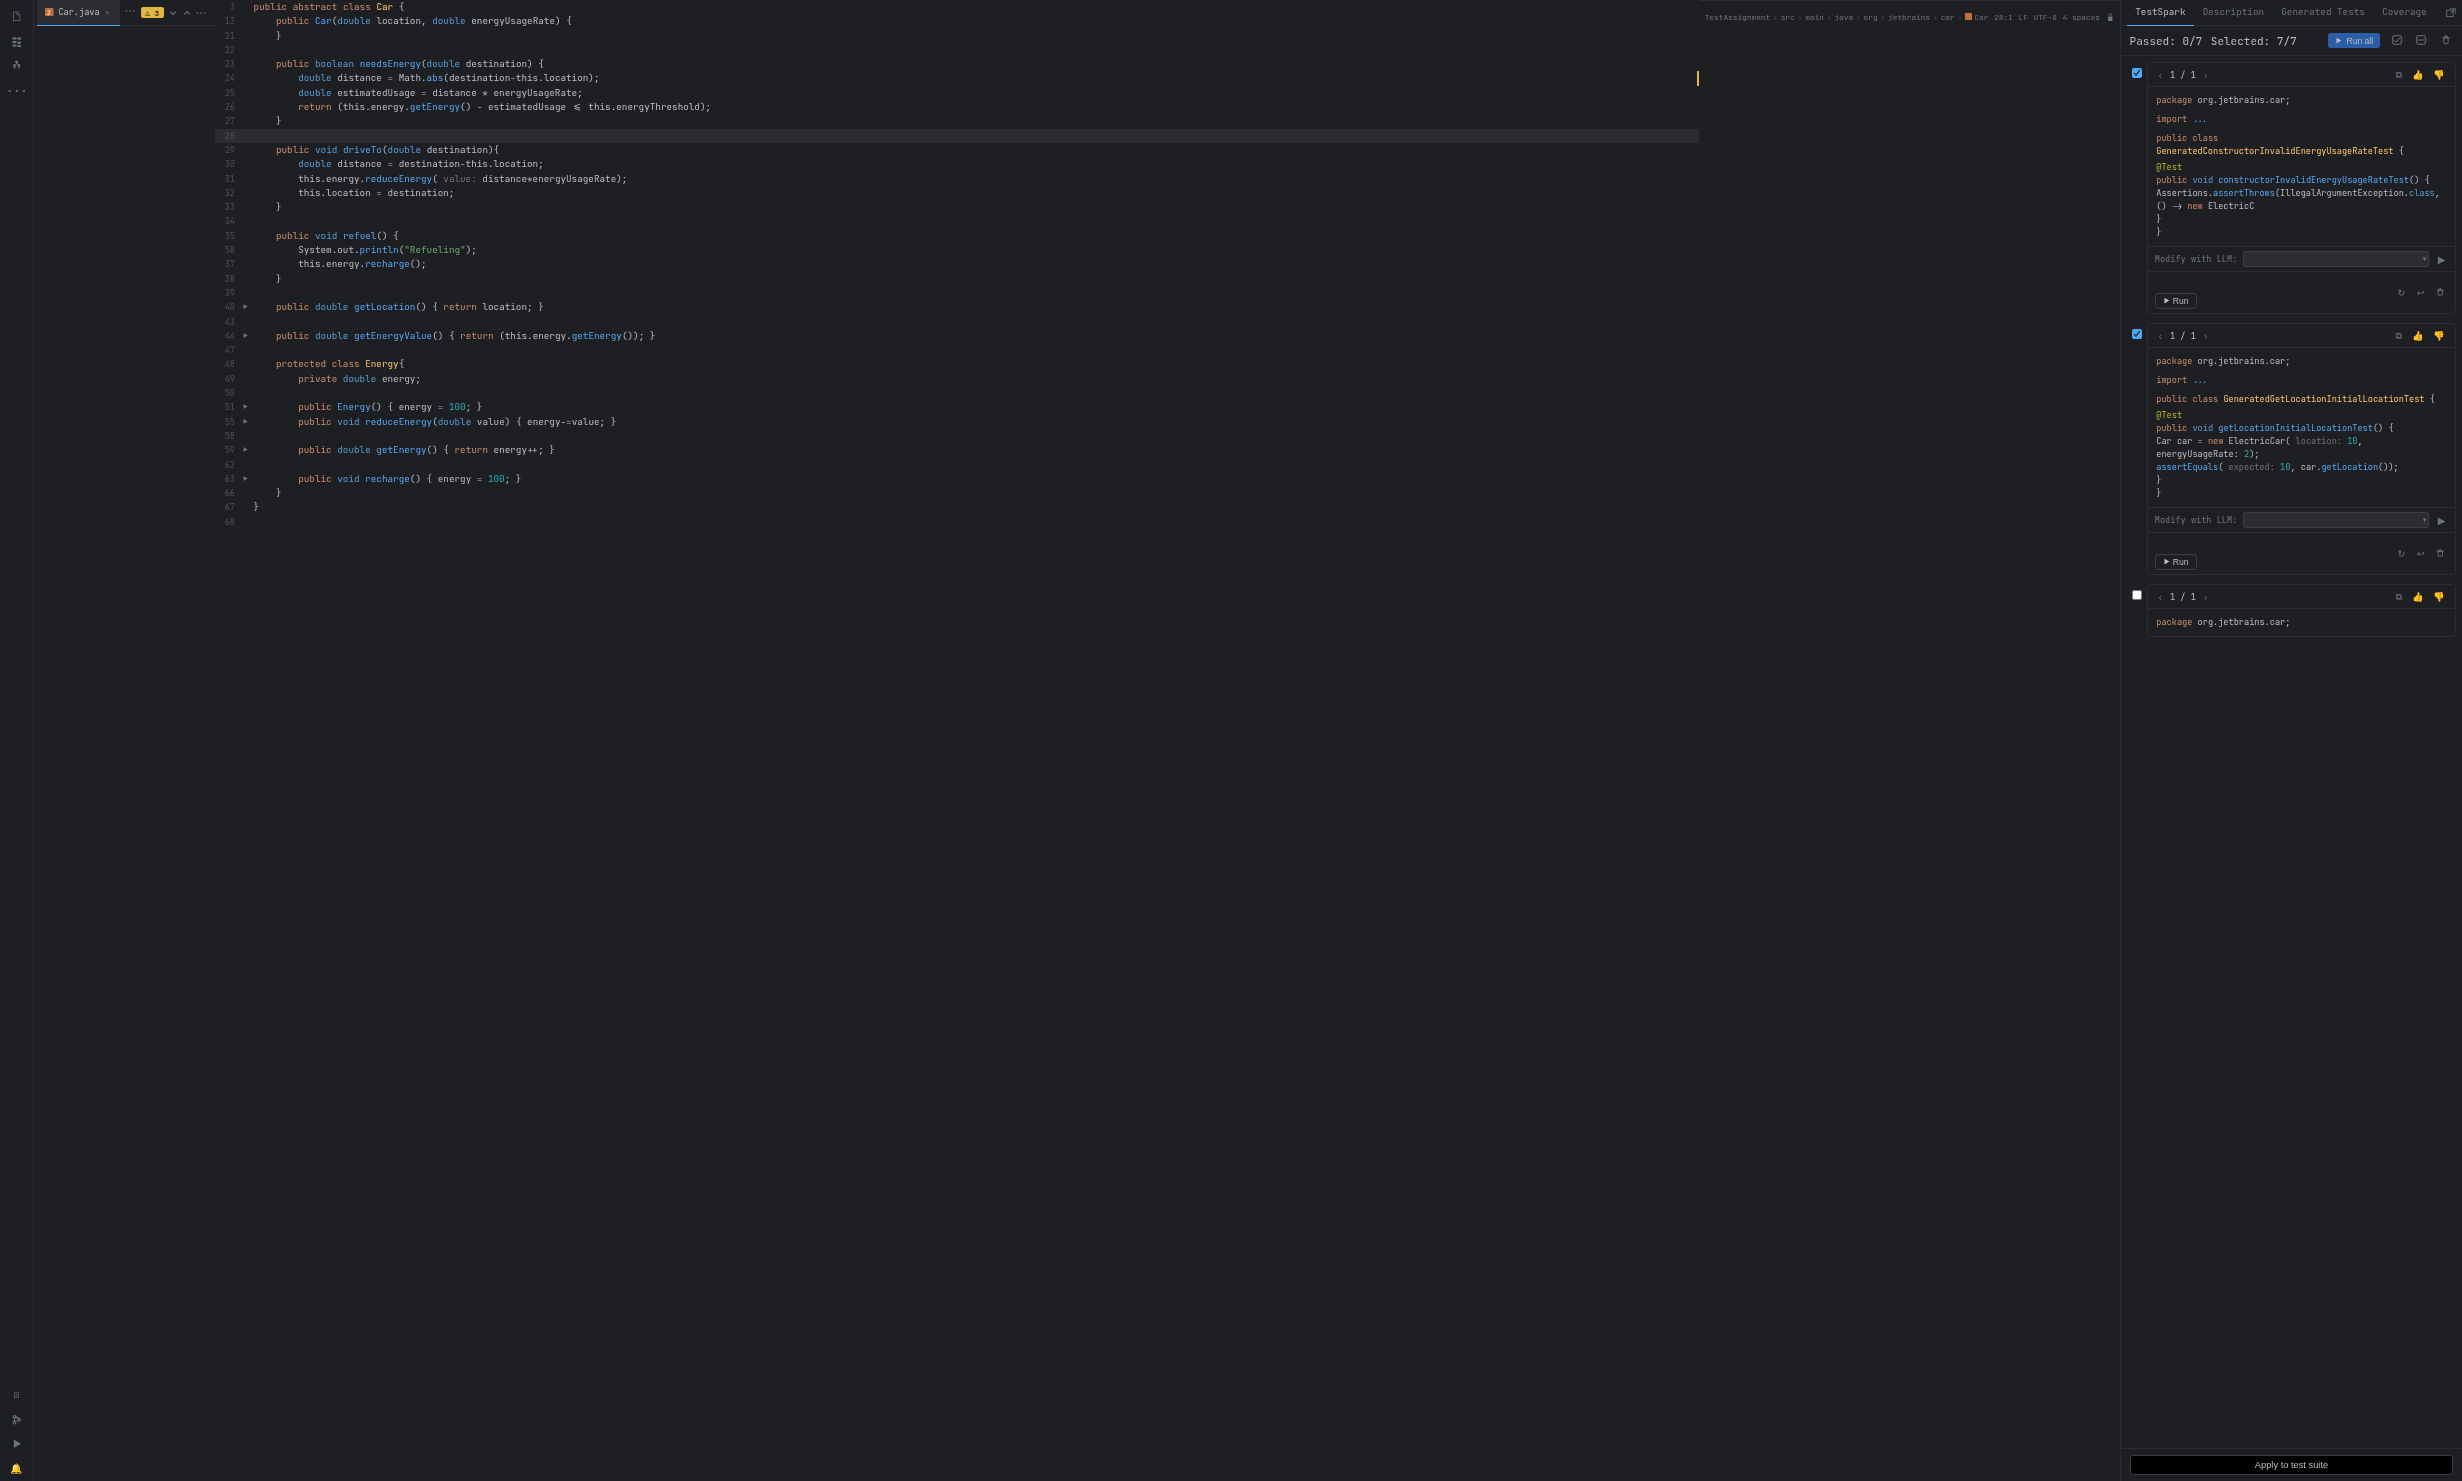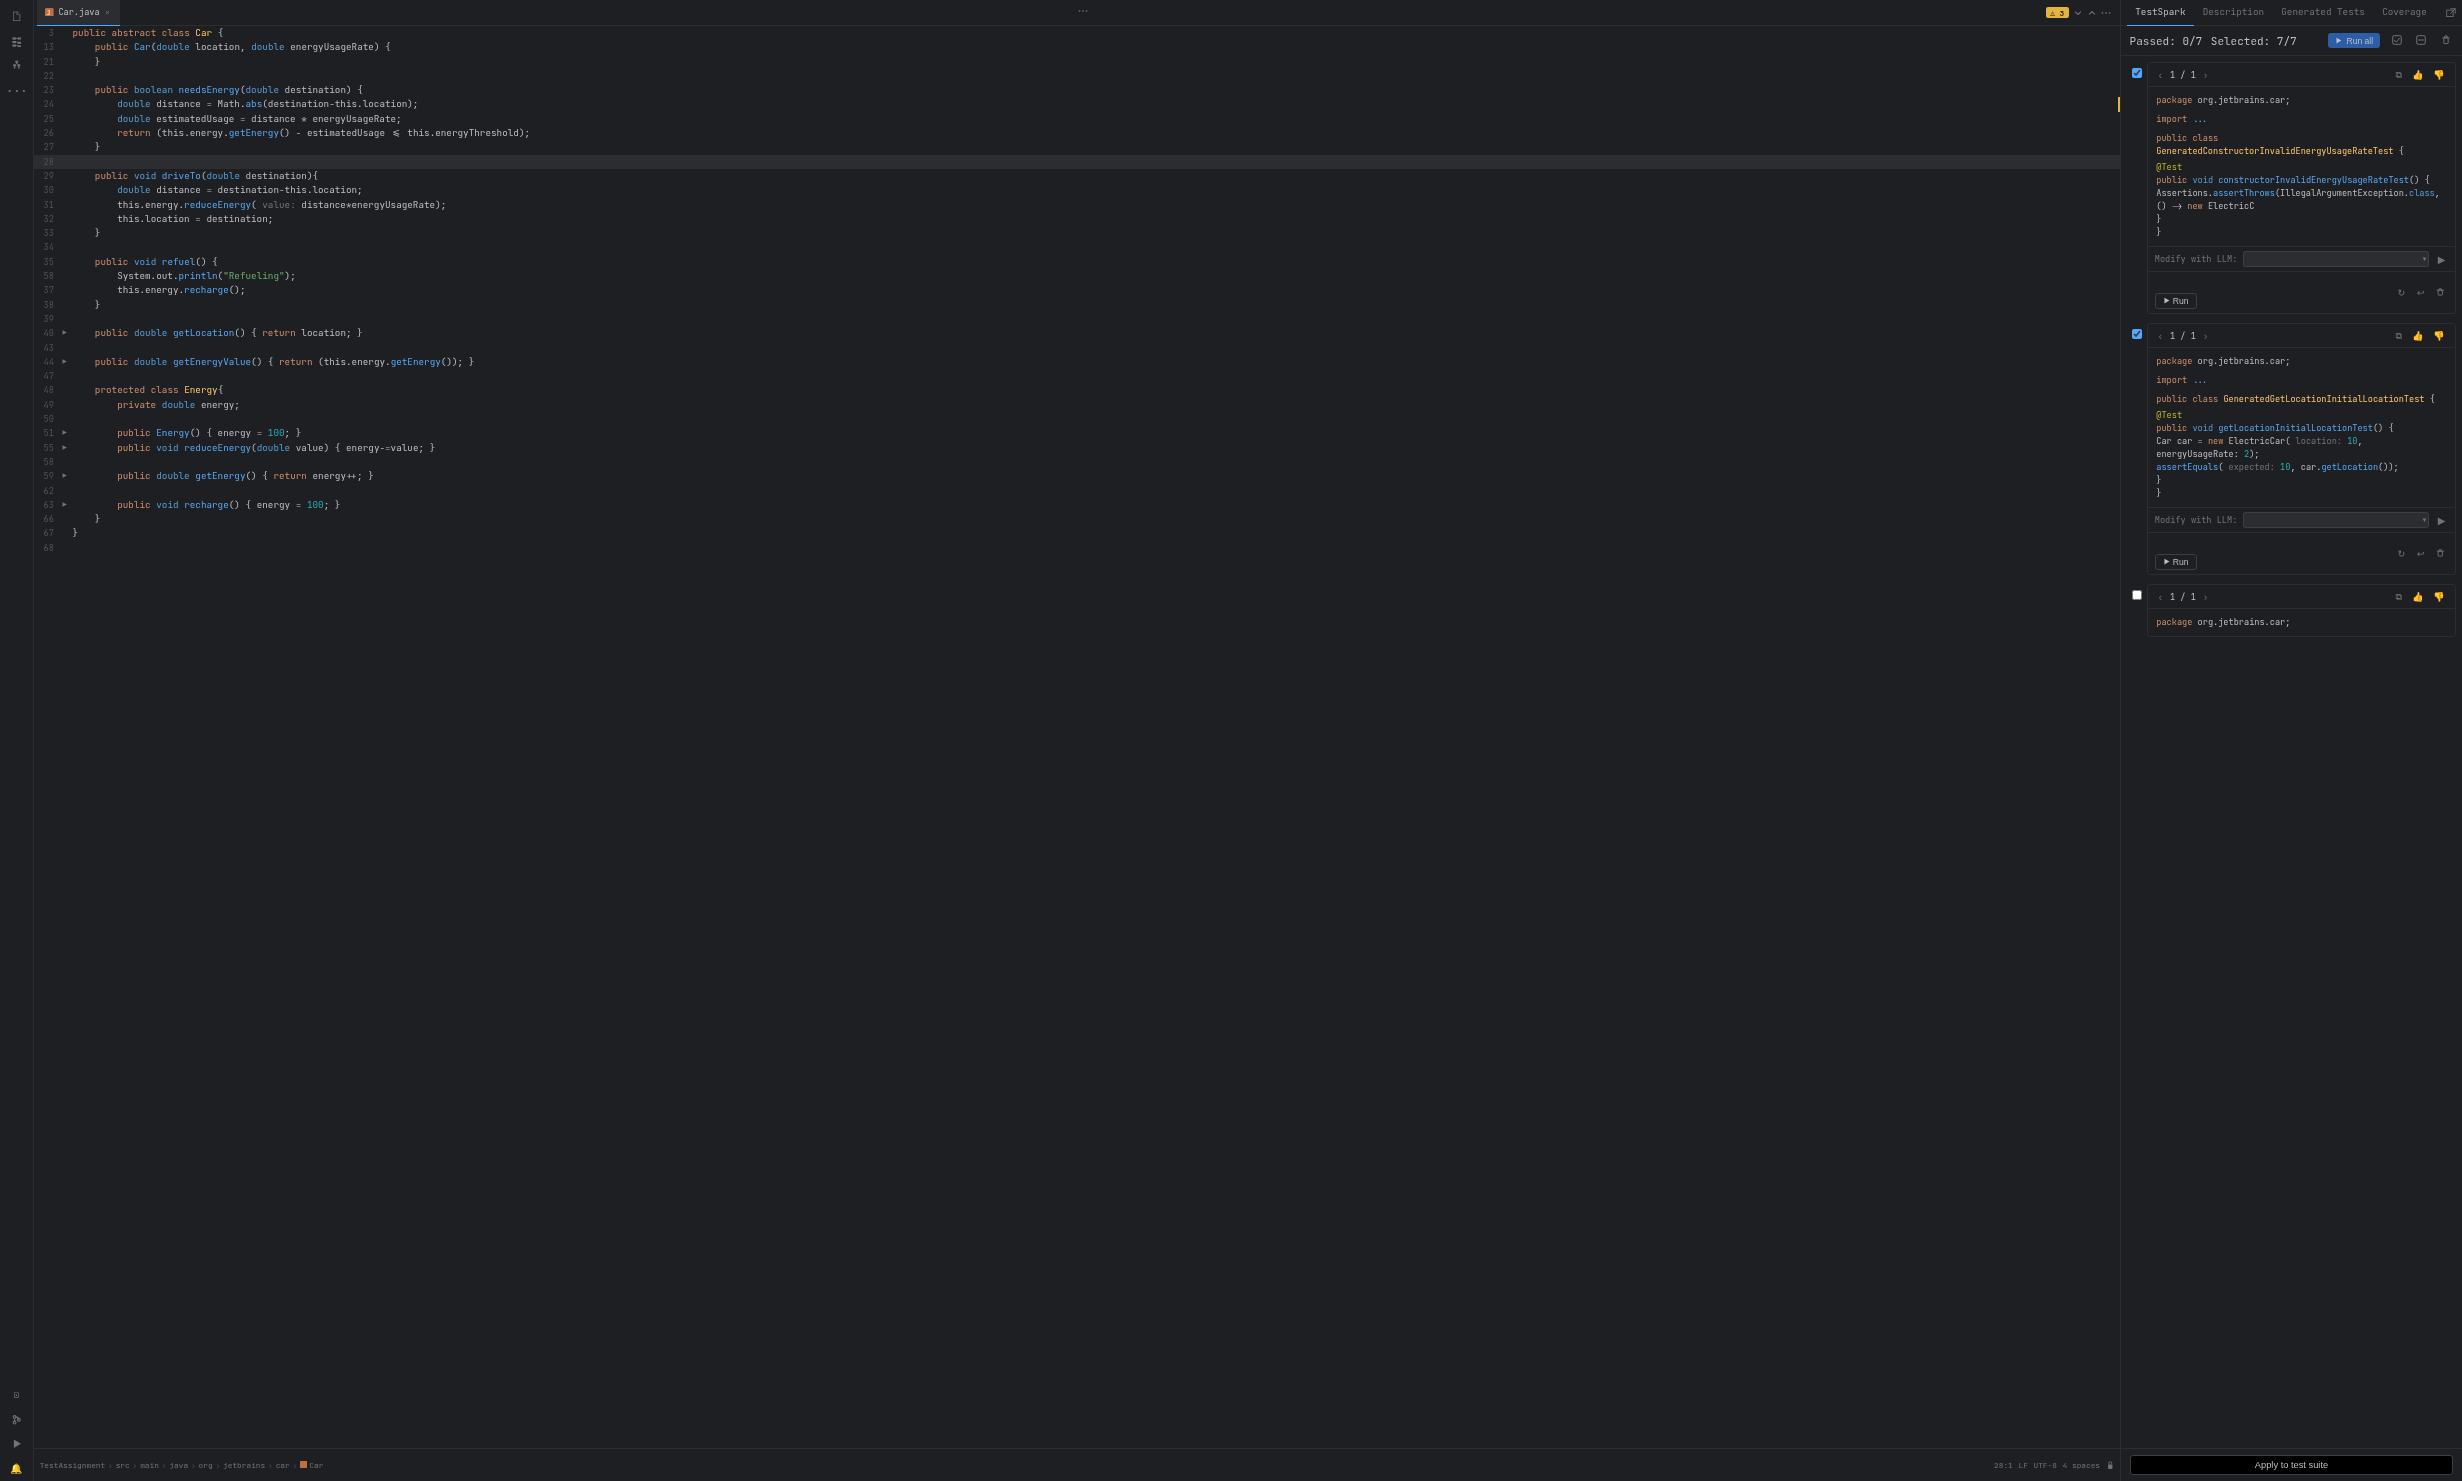--- a/index.html
+++ b/index.html
@@ -27,21 +27,21 @@
       color: #6f737a;
       font-size: 11.4px;
       margin-bottom: 1.4px;
     }
     .sidebar-spacer { flex: 1; }
 
     
     .editor-panel {
       flex: 1;
       display: flex;
-      flex-direction: column;
+      flex-direction: row;
       min-width: 0;
       background: #1e1f22;
     }
 
     
     .tab-bar {
       display: flex;
       align-items: center;
       background: #1e1f22;
       border-bottom: 0.7px solid #2b2d30;

